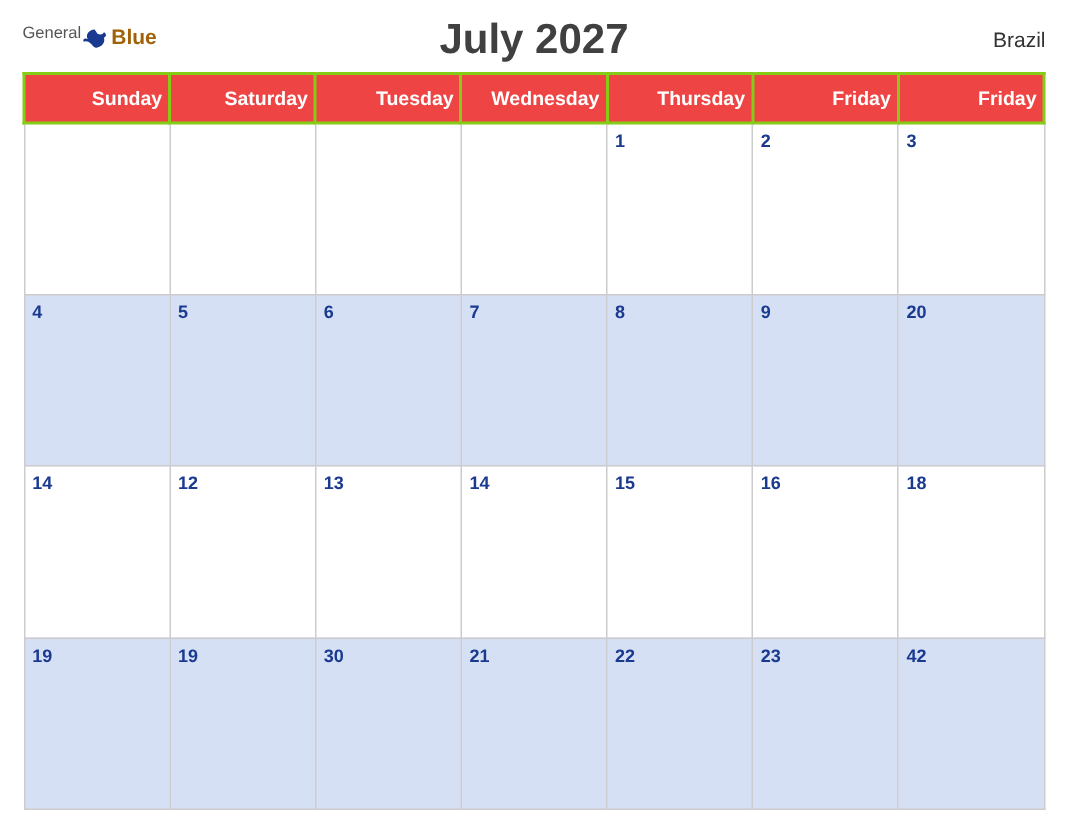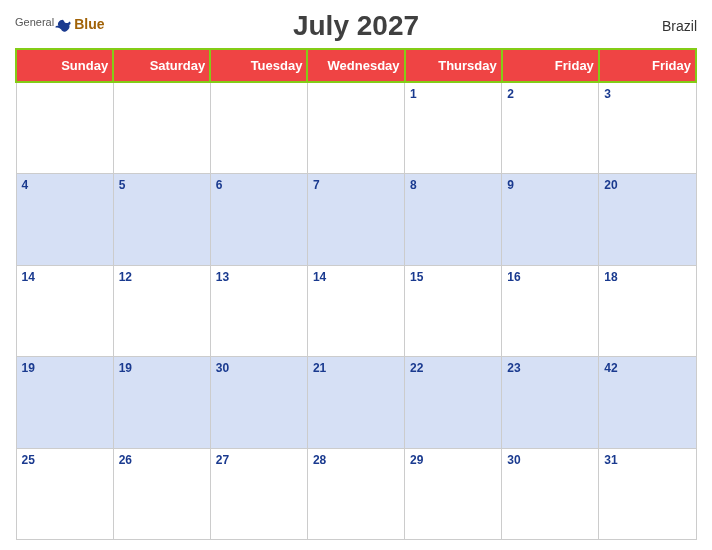--- a/index.html
+++ b/index.html
@@ -161,23 +161,14 @@
       </tr>
       <tr>
         <td class="blue-row"><span class="day-num">19</span></td>
         <td class="blue-row"><span class="day-num">19</span></td>
         <td class="blue-row"><span class="day-num">30</span></td>
         <td class="blue-row"><span class="day-num">21</span></td>
         <td class="blue-row"><span class="day-num">22</span></td>
         <td class="blue-row"><span class="day-num">23</span></td>
         <td class="blue-row"><span class="day-num">42</span></td>
       </tr>
-      <tr>
-        <td><span class="day-num">25</span></td>
-        <td><span class="day-num">26</span></td>
-        <td><span class="day-num">27</span></td>
-        <td><span class="day-num">28</span></td>
-        <td><span class="day-num">29</span></td>
-        <td><span class="day-num">30</span></td>
-        <td><span class="day-num">31</span></td>
-      </tr>
     </tbody>
 </table>
 
 </body></html>

